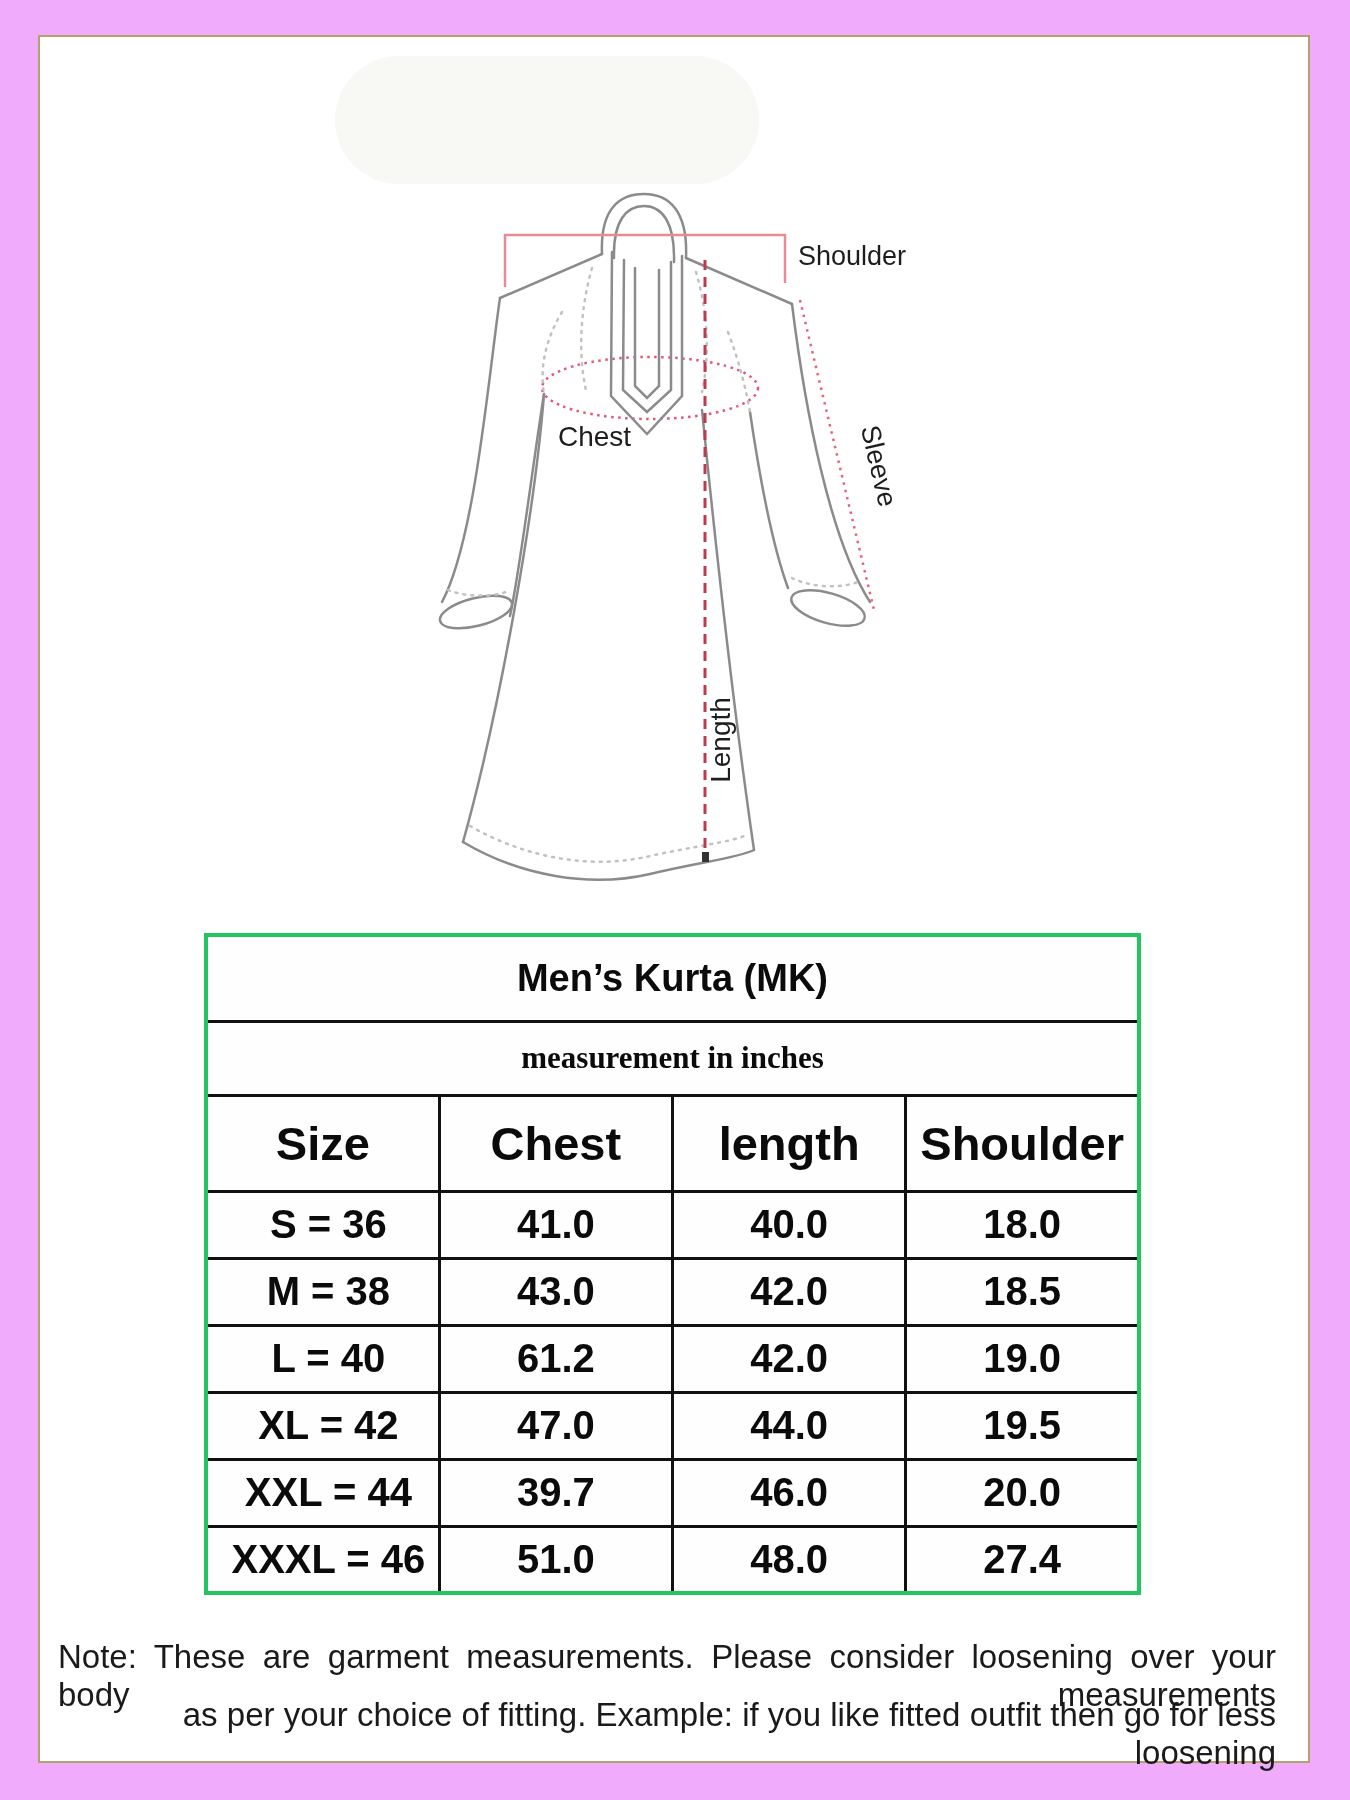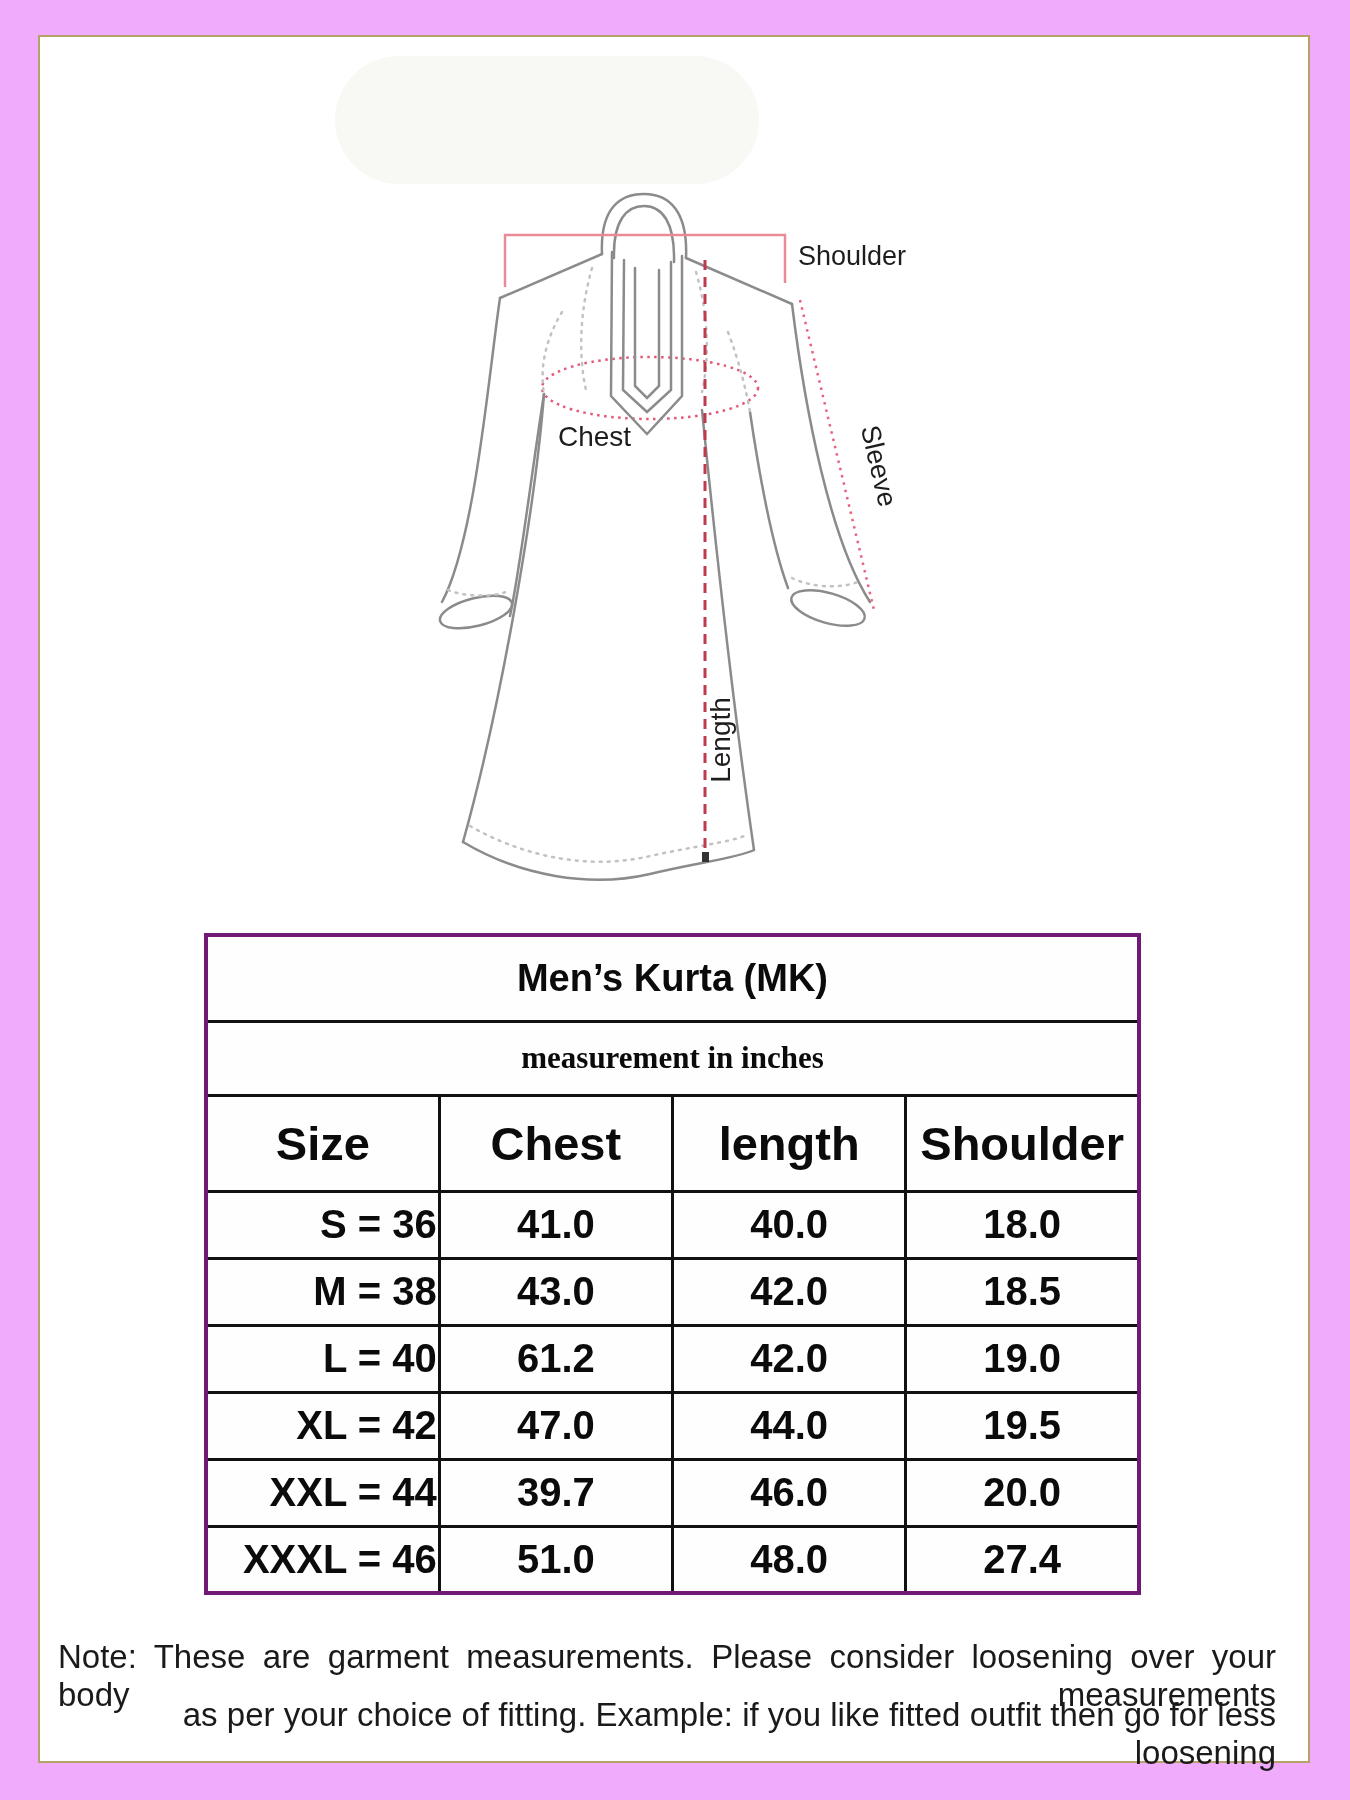--- a/index.html
+++ b/index.html
@@ -22,26 +22,26 @@
   .size-table{
     position:absolute;left:204px;top:933px;width:937px;
     border-collapse:collapse;table-layout:fixed;background:#fefefe;
     color:#0b0b0b;
   }
   .size-table td,.size-table th{
     border:3px solid #111111;box-sizing:border-box;
     text-align:center;vertical-align:middle;
     font-weight:bold;overflow:hidden;white-space:nowrap;
   }
-  .size-table{border:4px solid #701a75;padding-left:12px;}
+  .size-table{border:4px solid #22c55e;padding-left:12px;}
   .row-title td{height:86px;font-size:38px;letter-spacing:0px;}
   .row-subtitle td{height:74px;font-size:31px;font-family:Liberation Serif, serif;}
   .row-header th{height:96px;font-size:47px;}
   .row-data td{height:67px;font-size:40px;}
-  .row-data td.size-cell{text-align:right;padding-left:12px;}
+  .row-data td.size-cell{text-align:center;padding-left:12px;}
   col.c{width:25%;}
 
   .note-block{
     position:absolute;left:58px;top:1638px;width:1218px;
     font-size:33px;color:#1a1a1a;
   }
   .note-line1{text-align:justify;text-align-last:justify;height:58px;}
   .note-line2{text-align:right;height:58px;}
 </style>
 </head>

